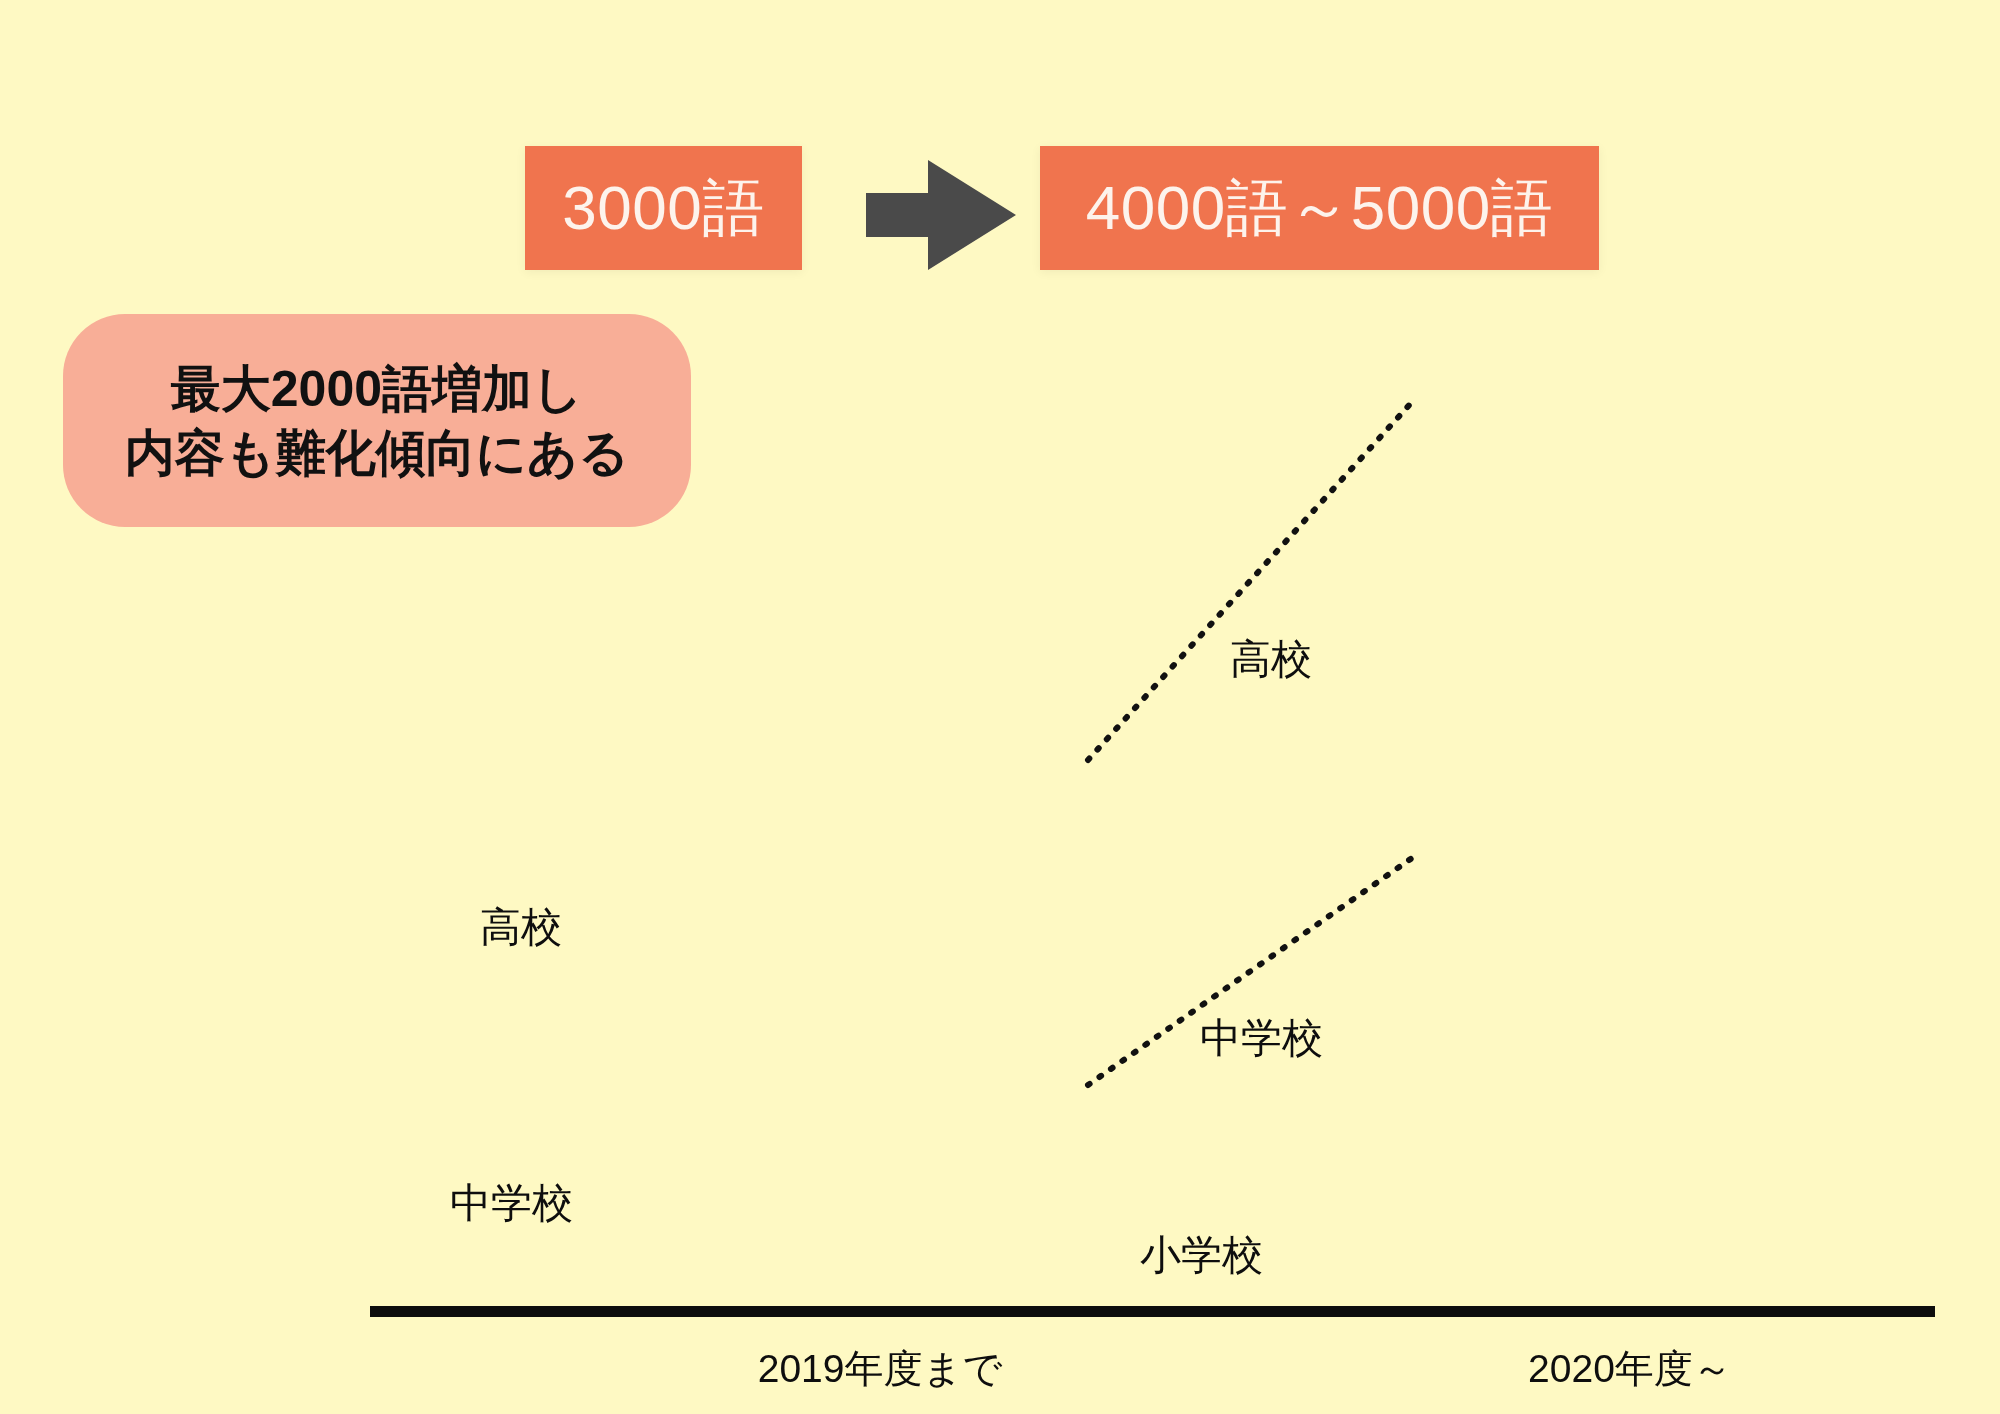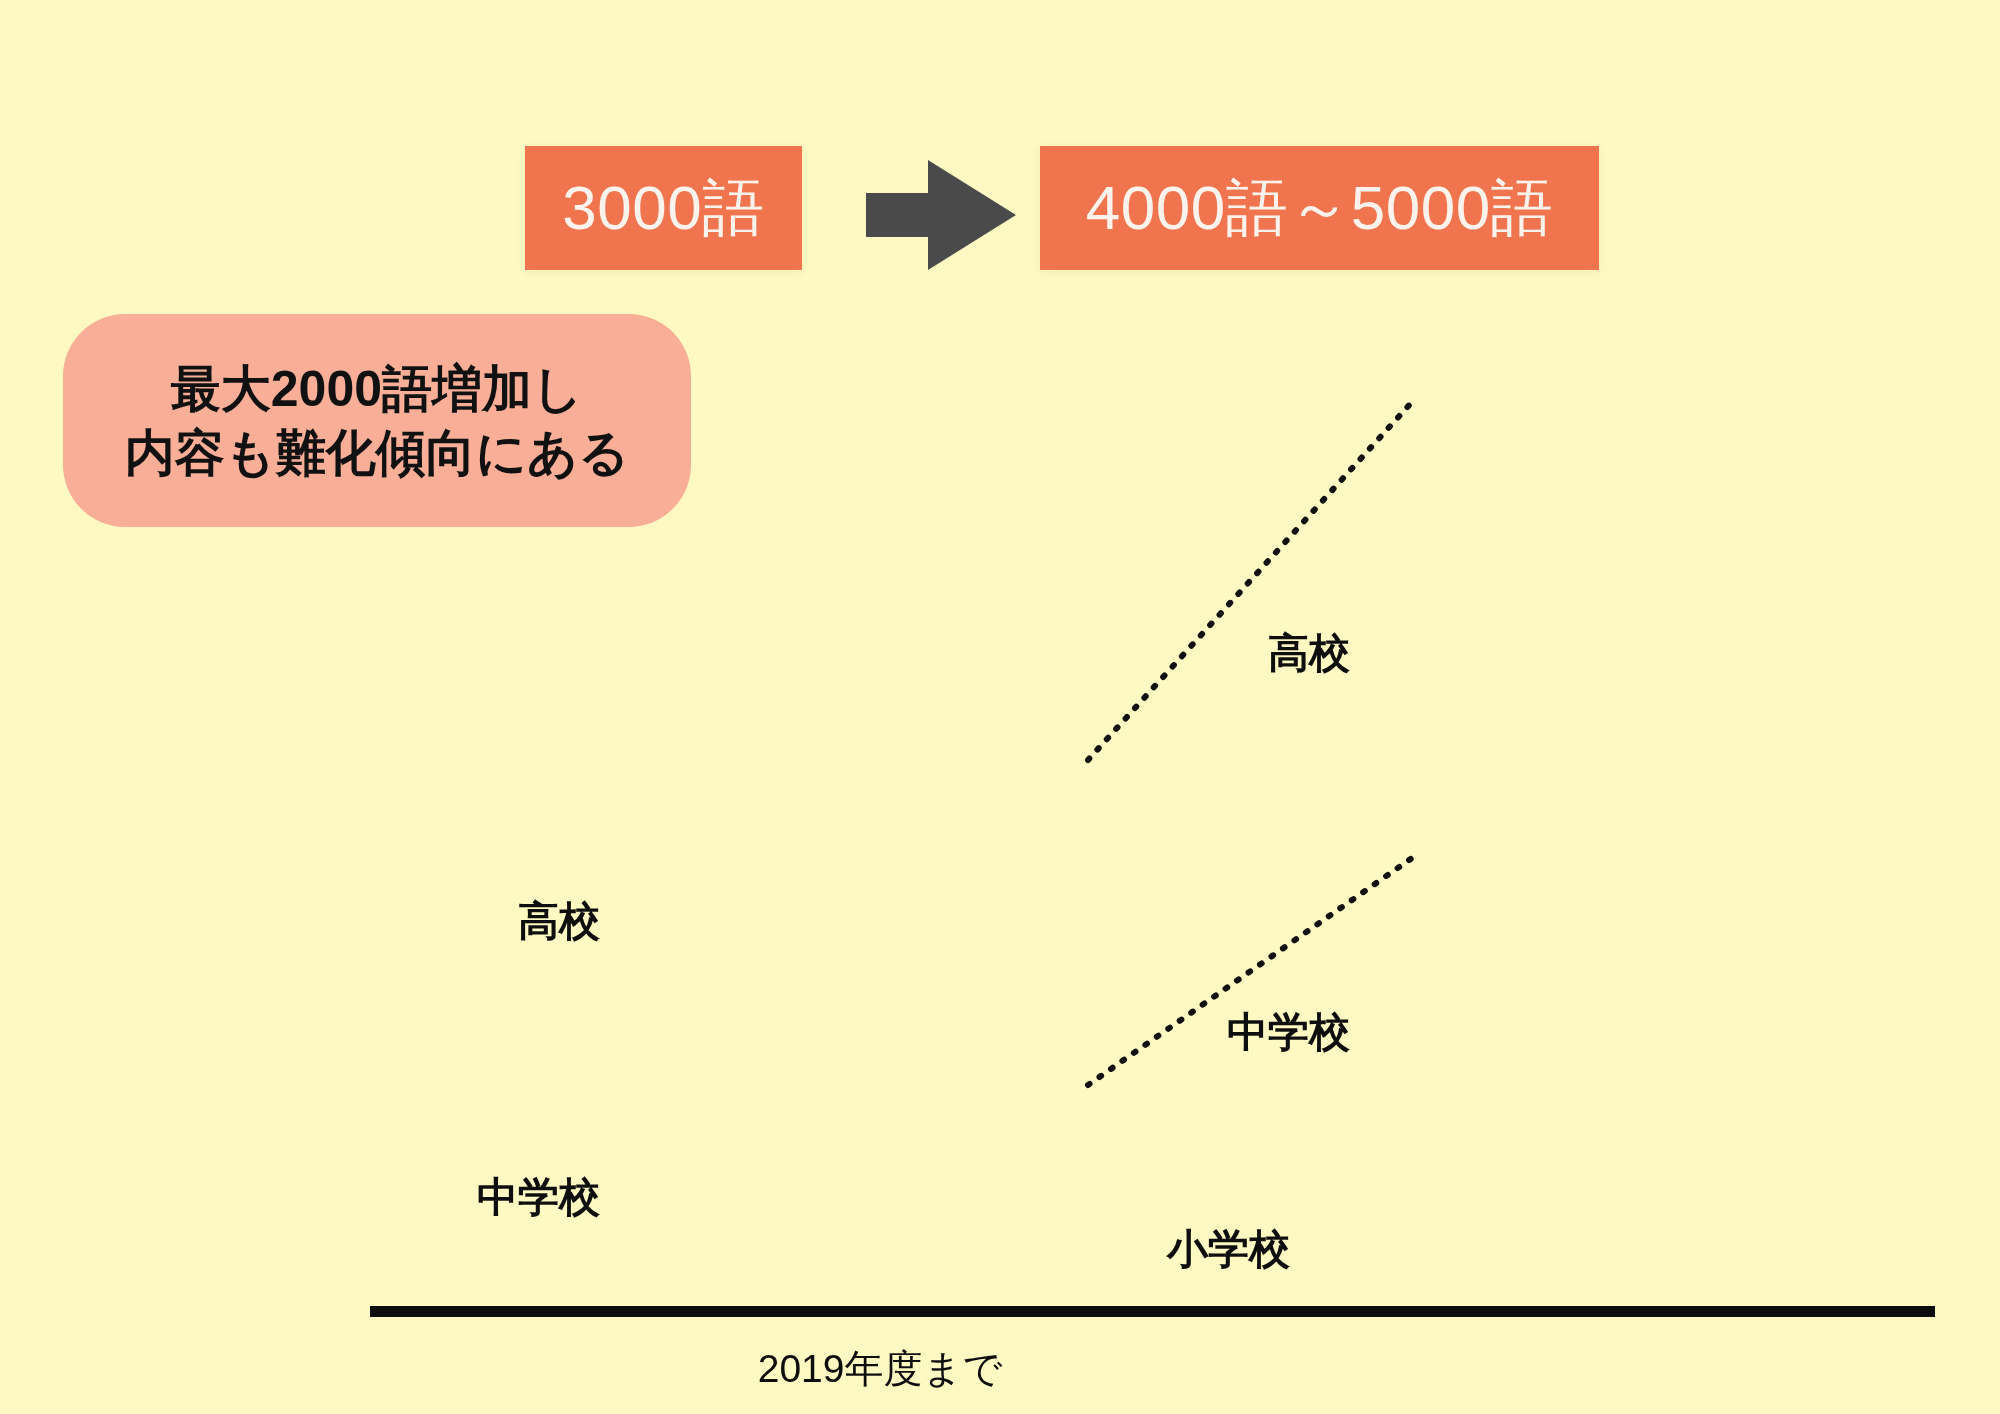--- a/index.html
+++ b/index.html
@@ -89,24 +89,25 @@
   }
 
   .bar-stack {
     position: absolute;
     bottom: 0;
   }
 
   .cat-label {
     position: absolute;
     font-size: 41px;
-    font-weight: 700;
+    font-weight: 400;
     color: #0e0e0e;
     white-space: nowrap;
-    text-align: right;
+    text-align: left;
+    margin-top: 6px;
   }
 
   .axis-label {
     position: absolute;
     font-size: 39px;
     font-weight: 400;
     color: #0e0e0e;
     white-space: nowrap;
     text-align: center;
   }
@@ -172,14 +173,15 @@
 
     
 
     
   </div>
 
   <div id="baseline"></div>
 
   <div class="axis-label" style="left:680px; top:1342px; width:400px;">2019年度まで</div>
 
+  <div class="axis-label" style="left:1430px; top:1342px; width:400px;">2020年度～</div>
 
 </div>
 
 </body></html>

